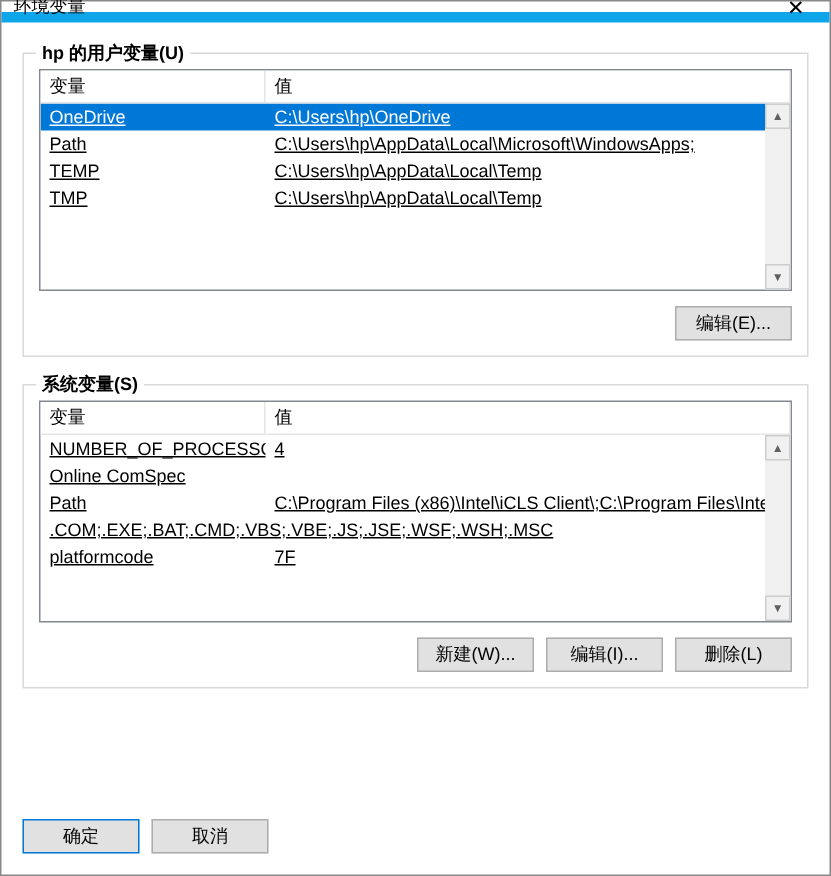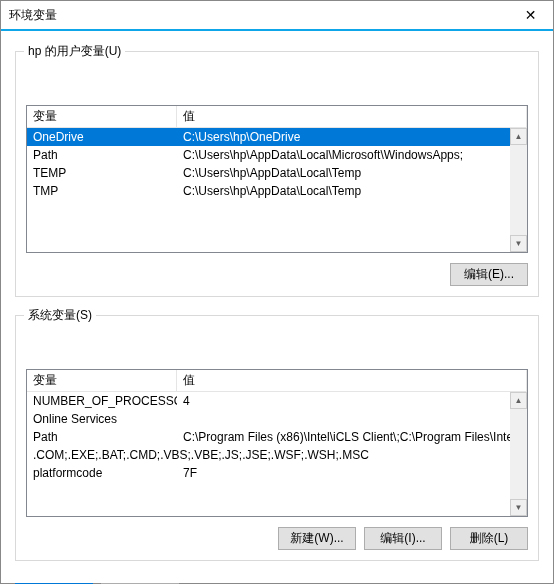--- a/index.html
+++ b/index.html
@@ -11,24 +11,24 @@
     color: #000;
   }
   .window {
     width: 554px; height: 584px;
     border: 1px solid #888;
     background: #fff;
     display: flex; flex-direction: column;
     position: relative;
   }
   .titlebar {
-    height: 30px;
+    height: 14px;
     display: flex; align-items: center;
     padding: 0 0 0 8px;
-    border-bottom: 2px solid #0ea5e9;
+    border-bottom: 7px solid #0ea5e9;
   }
   .titlebar .title { flex: 1; font-size: 12px; }
   .close-btn {
     width: 45px; height: 30px;
     display: flex; align-items: center; justify-content: center;
     font-family: Arial, sans-serif;
     font-size: 14px;
     cursor: default;
   }
   .body {
@@ -41,28 +41,28 @@
     margin-top: 10px;
     padding: 10px 10px 10px 10px;
     position: relative;
   }
   .group-label {
     position: absolute;
     top: -9px; left: 8px;
     background: #fff;
     padding: 0 4px;
     font-size: 12px;
+    font-weight: bold;
   }
   .listview {
     border: 1px solid #828790;
     background: #fff;
     height: 148px;
     overflow: hidden;
     position: relative;
-    margin-top: 43px;
   }
   .lv-header {
     display: flex;
     background: #fff;
     border-bottom: 1px solid #e5e5e5;
     height: 22px;
     align-items: center;
   }
   .lv-col-h {
     padding: 2px 6px;
@@ -80,20 +80,21 @@
     height: 18px;
     align-items: center;
   }
   .lv-row.selected { background: #0078d7; color: #fff; }
   .lv-cell {
     padding: 1px 6px;
     font-size: 12px;
     white-space: nowrap;
     overflow: hidden;
     text-overflow: clip;
+    text-decoration: underline;
   }
   .col-name { width: 150px; flex: 0 0 150px; }
   .col-val  { flex: 1; }
   .scrollbar-vert {
     position: absolute;
     right: 0; top: 22px; bottom: 0;
     width: 17px;
     background: #f0f0f0;
     display: flex; flex-direction: column;
   }
@@ -187,21 +188,21 @@
         <div class="lv-header">
           <div class="lv-col-h col-name">变量</div>
           <div class="lv-col-h col-val">值</div>
         </div>
         <div class="lv-body" id="sys-rows">
             <div class="lv-row">
               <div class="lv-cell col-name">NUMBER_OF_PROCESSORS</div>
               <div class="lv-cell col-val">4</div>
             </div>
             <div class="lv-row">
-              <div class="lv-cell col-val">Online Services</div>
+              <div class="lv-cell col-val">Online ComSpec</div>
             </div>
             <div class="lv-row">
               <div class="lv-cell col-name">Path</div>
               <div class="lv-cell col-val">C:\Program Files (x86)\Intel\iCLS Client\;C:\Program Files\Intel...</div>
             </div>
             <div class="lv-row">
               <div class="lv-cell col-val">.COM;.EXE;.BAT;.CMD;.VBS;.VBE;.JS;.JSE;.WSF;.WSH;.MSC</div>
             </div>
             <div class="lv-row">
               <div class="lv-cell col-name">platformcode</div>

